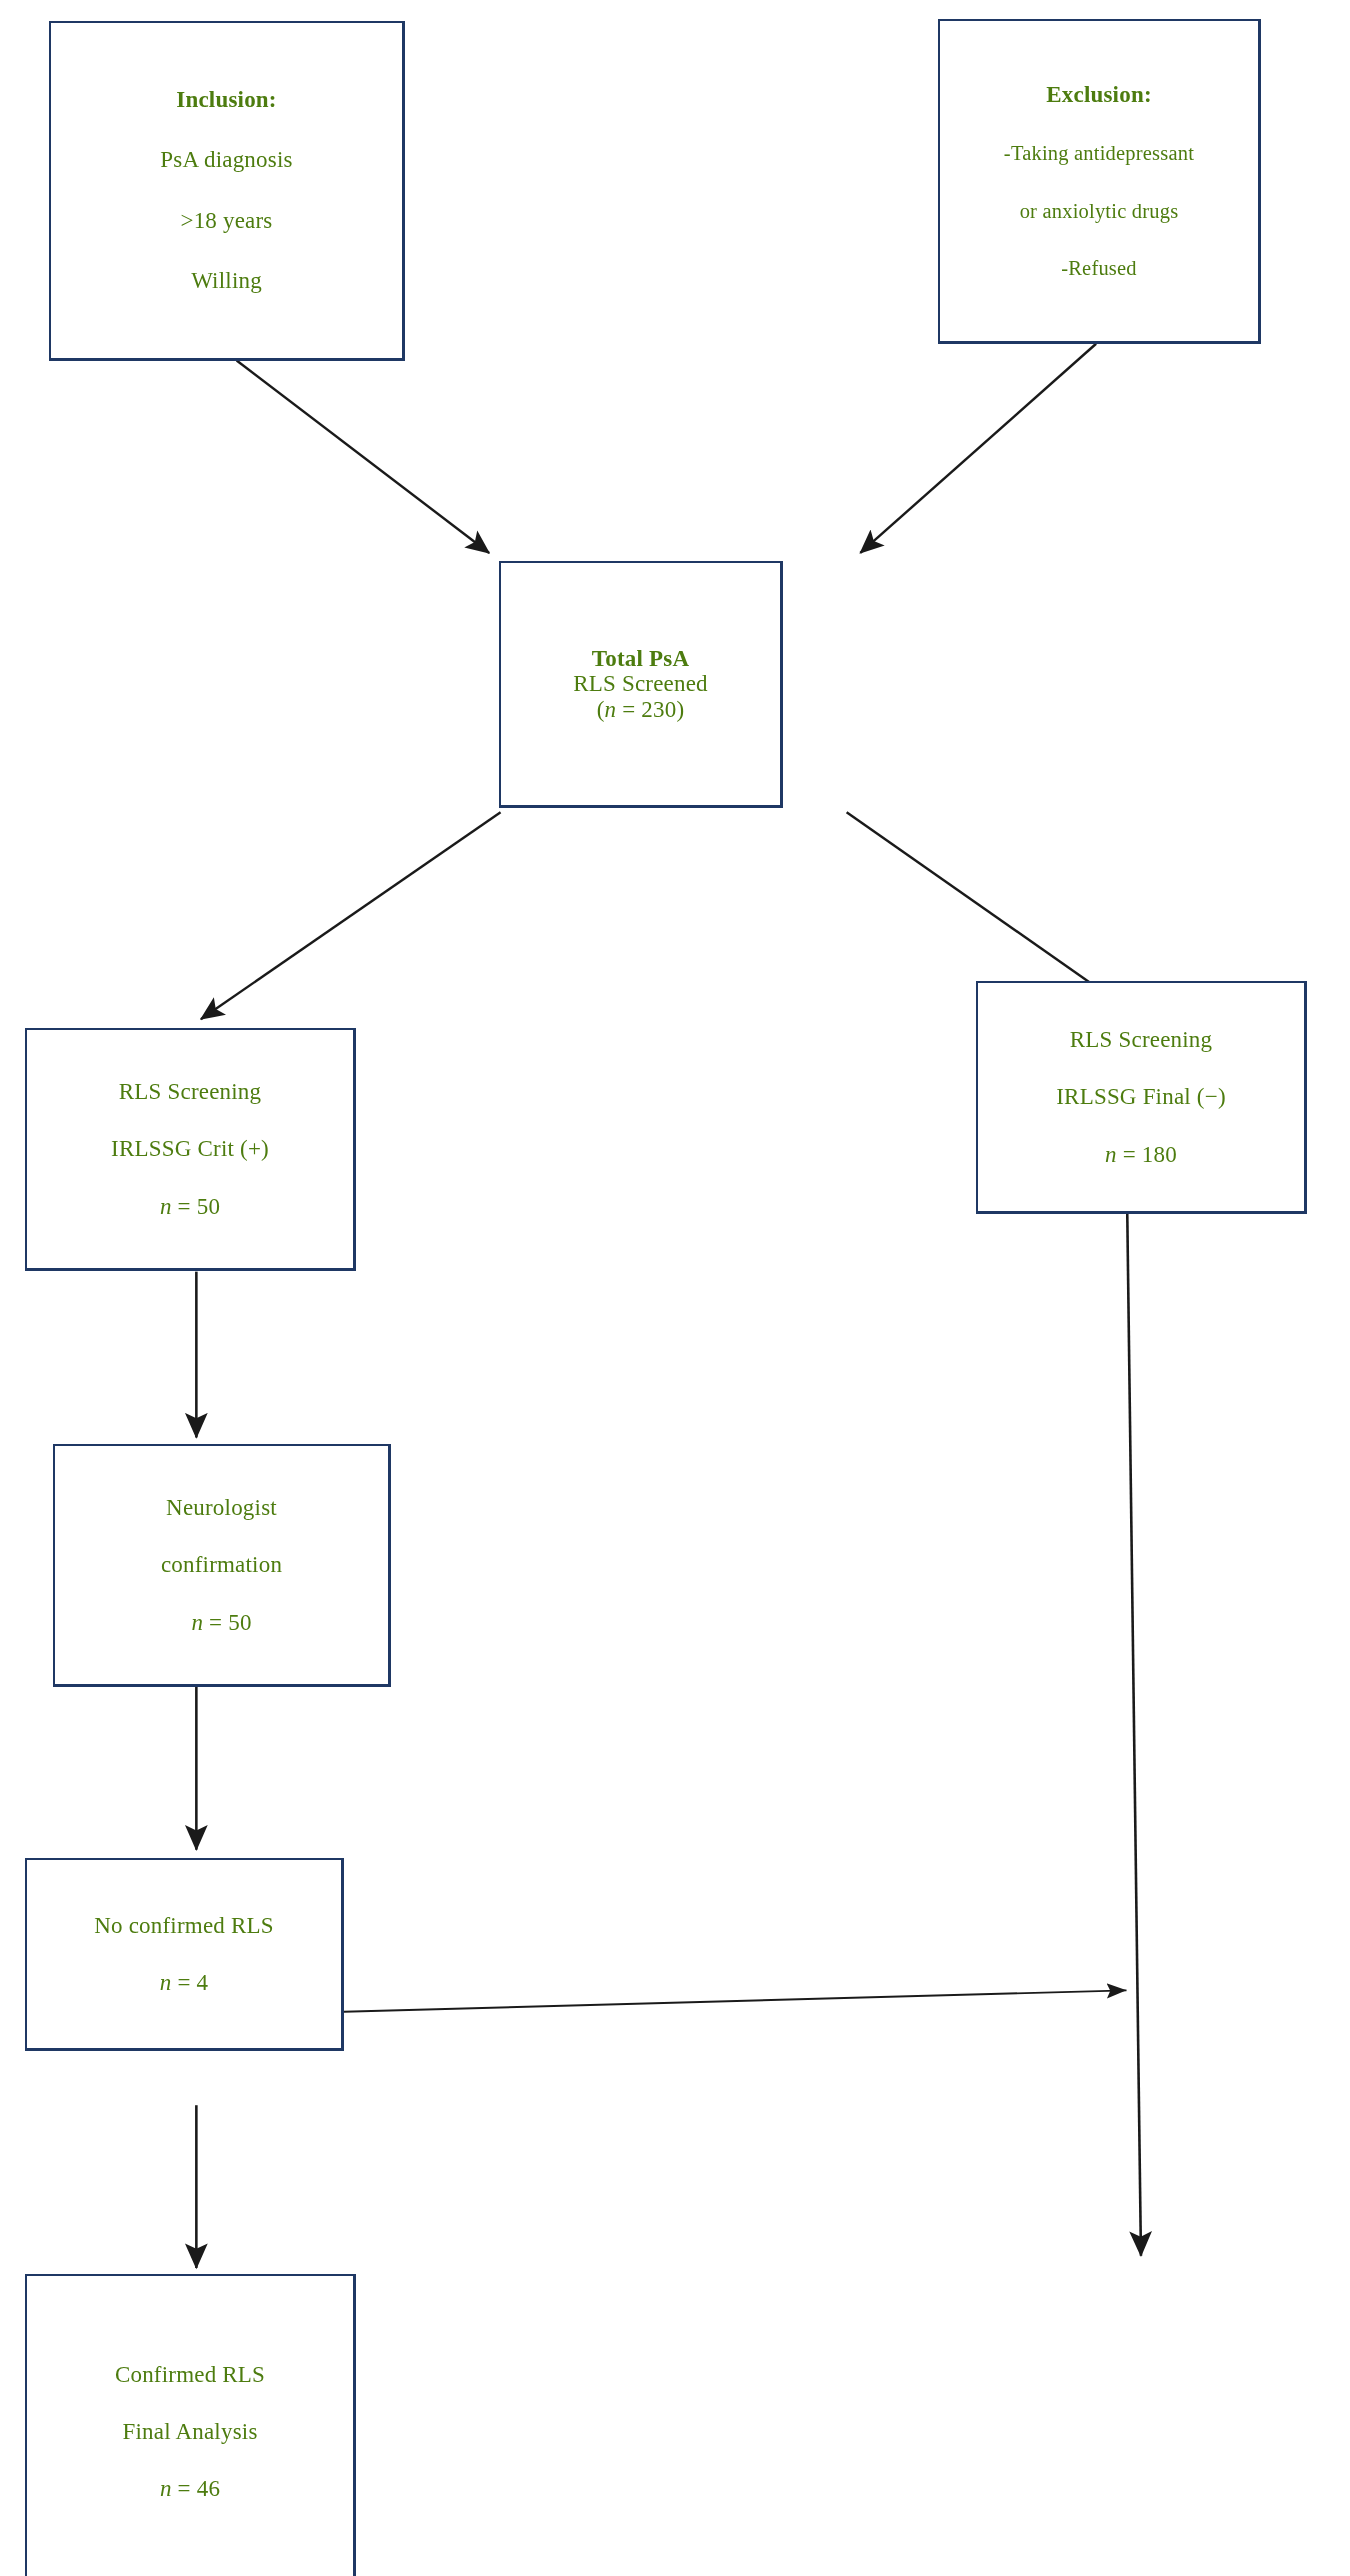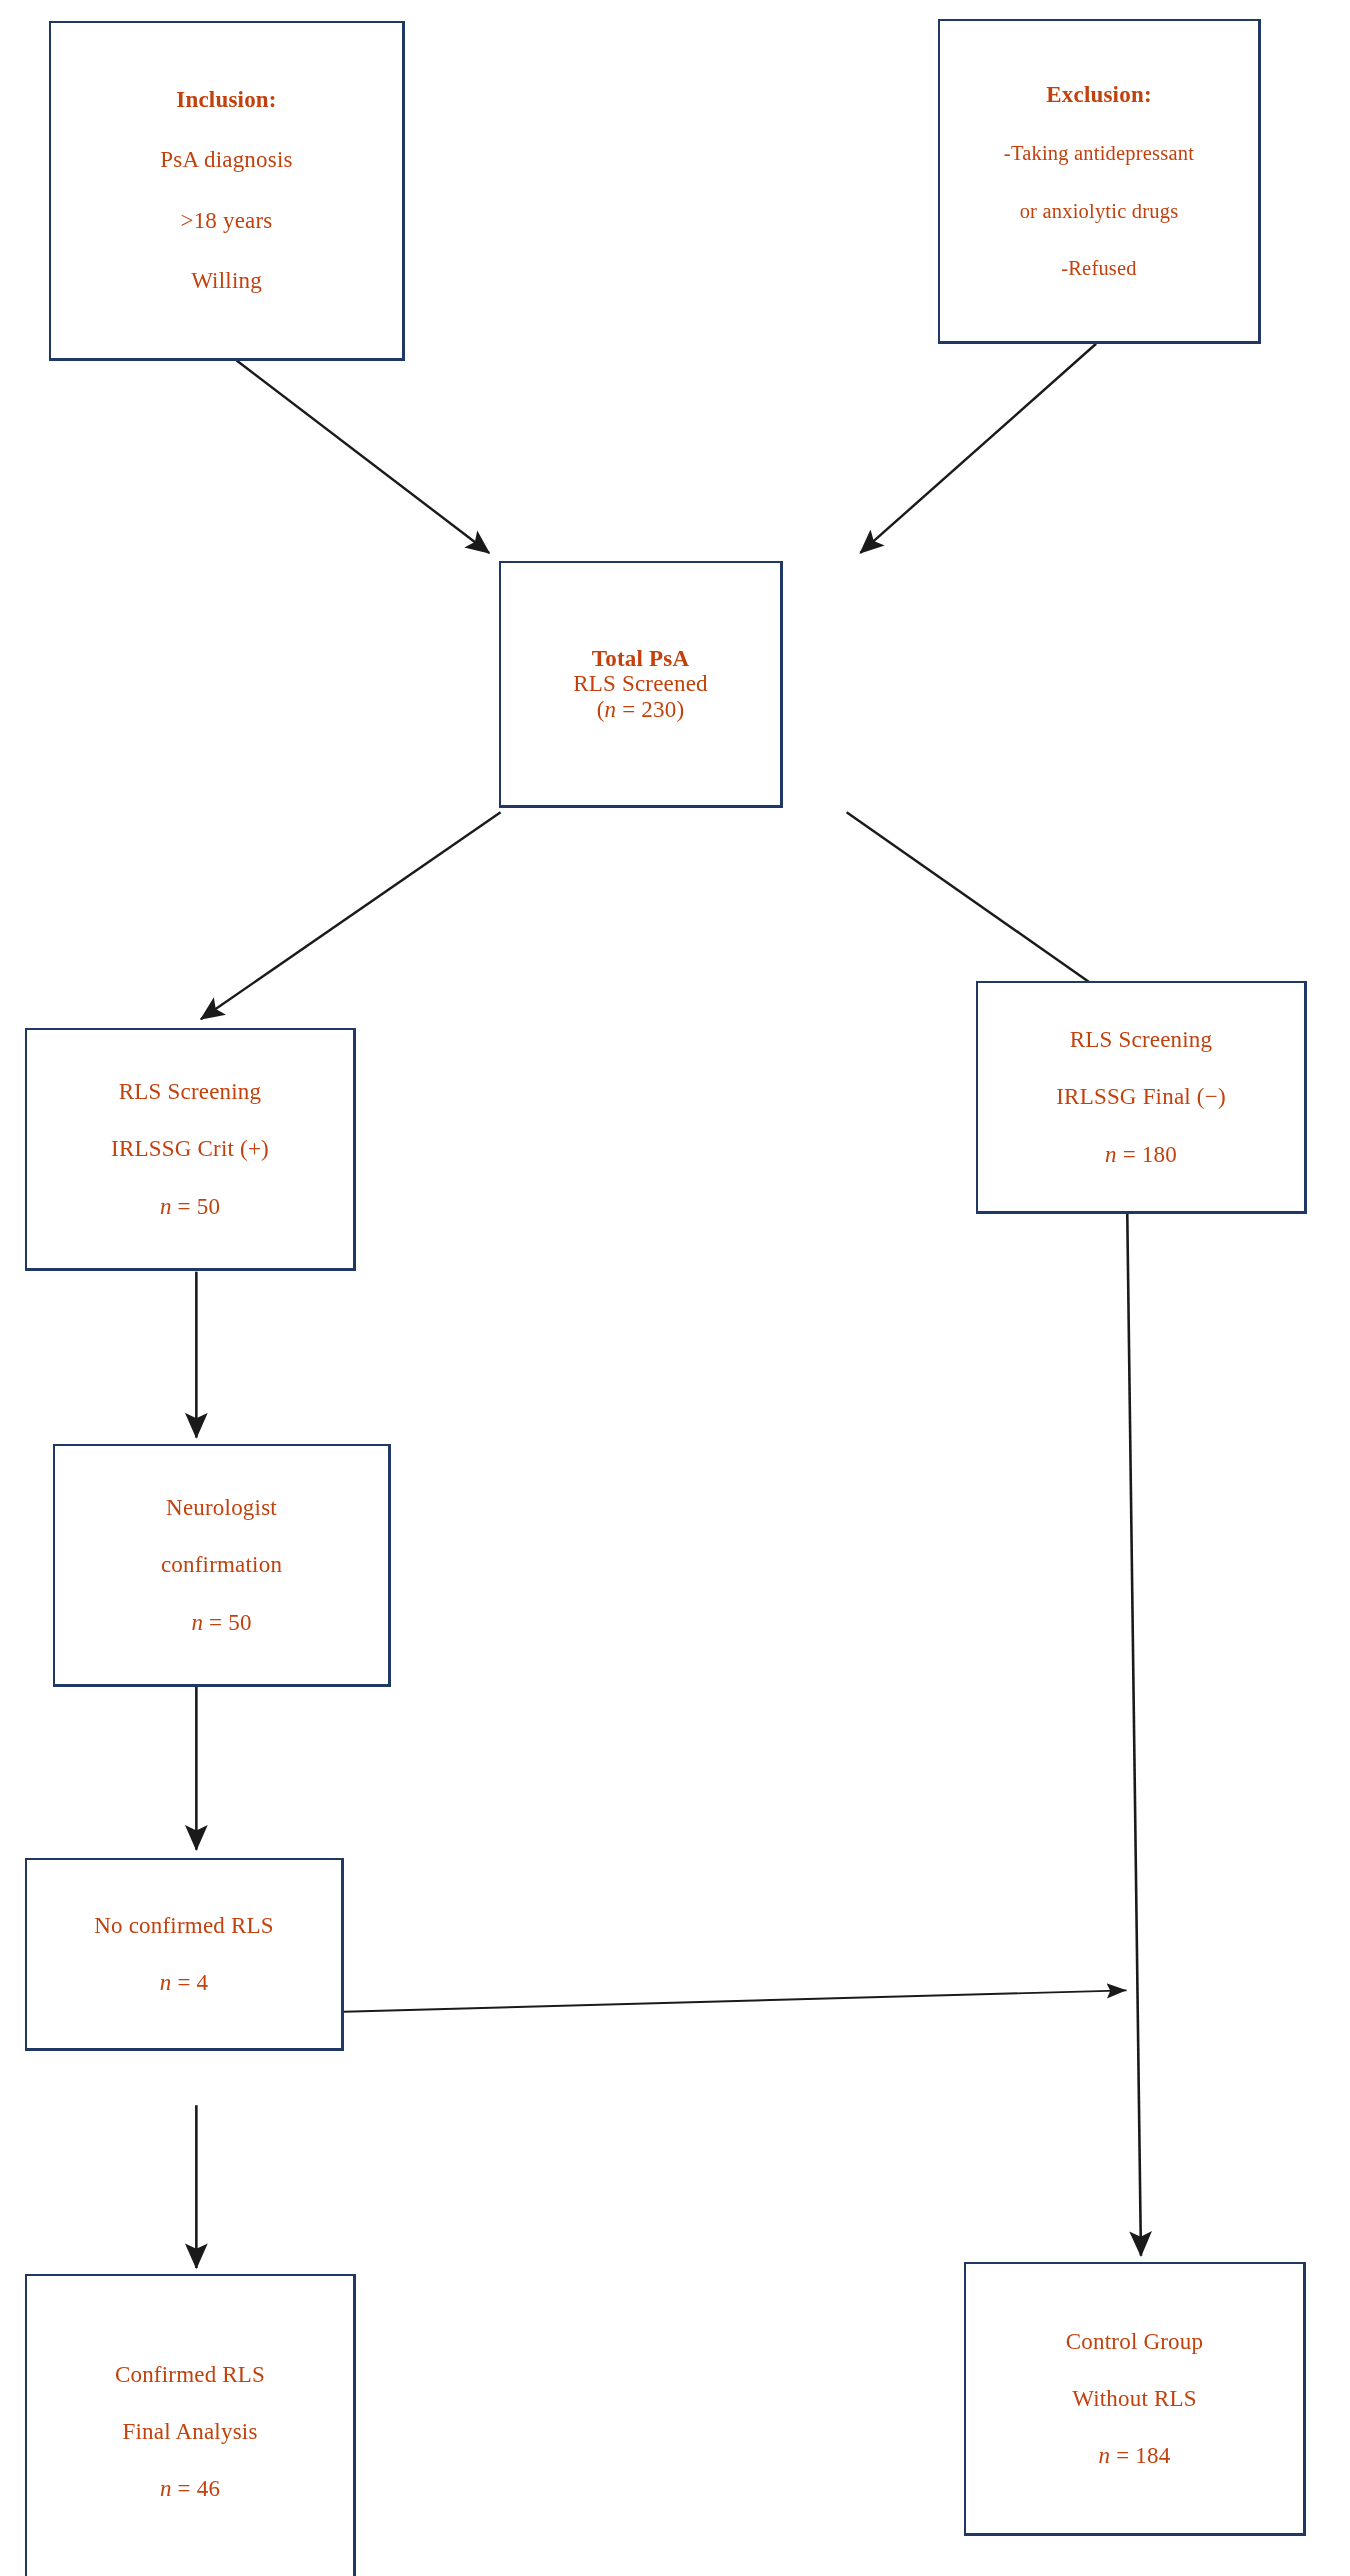--- a/index.html
+++ b/index.html
@@ -44,21 +44,21 @@
     text-align: center;
     color: #000000;
     z-index: 5;
   }
   .node-line {
     display: block;
     font-size: 23px;
     line-height: 1.1;
     letter-spacing: 0.2px;
     white-space: nowrap;
-    color: #c2410c;
+    color: #4d7c0f;
   }
   .node-line em {
     font-style: italic;
   }
   
   .gap-lg .node-line + .node-line { margin-top: 35px; }
   .gap-md .node-line + .node-line { margin-top: 32px; }
   .gap-xl .node-line + .node-line { }
 </style>
 </head>
@@ -155,20 +155,15 @@
     <span class="node-line">No confirmed RLS</span>
     <span class="node-line"><em>n</em><span> = 4</span></span>
   </div>
 
   <div class="node-box gap-md" style="left:25px; top:2274px; width:331px; height:316px;">
     <span class="node-line">Confirmed RLS</span>
     <span class="node-line">Final Analysis</span>
     <span class="node-line"><em>n</em><span> = 46</span></span>
   </div>
 
-  <div class="node-box gap-md" style="left:964px; top:2262px; width:342px; height:274px;">
-    <span class="node-line">Control Group</span>
-    <span class="node-line">Without RLS</span>
-    <span class="node-line"><em>n</em><span> = 184</span></span>
-  </div>
 
 </div>
 
 
 </body></html>

